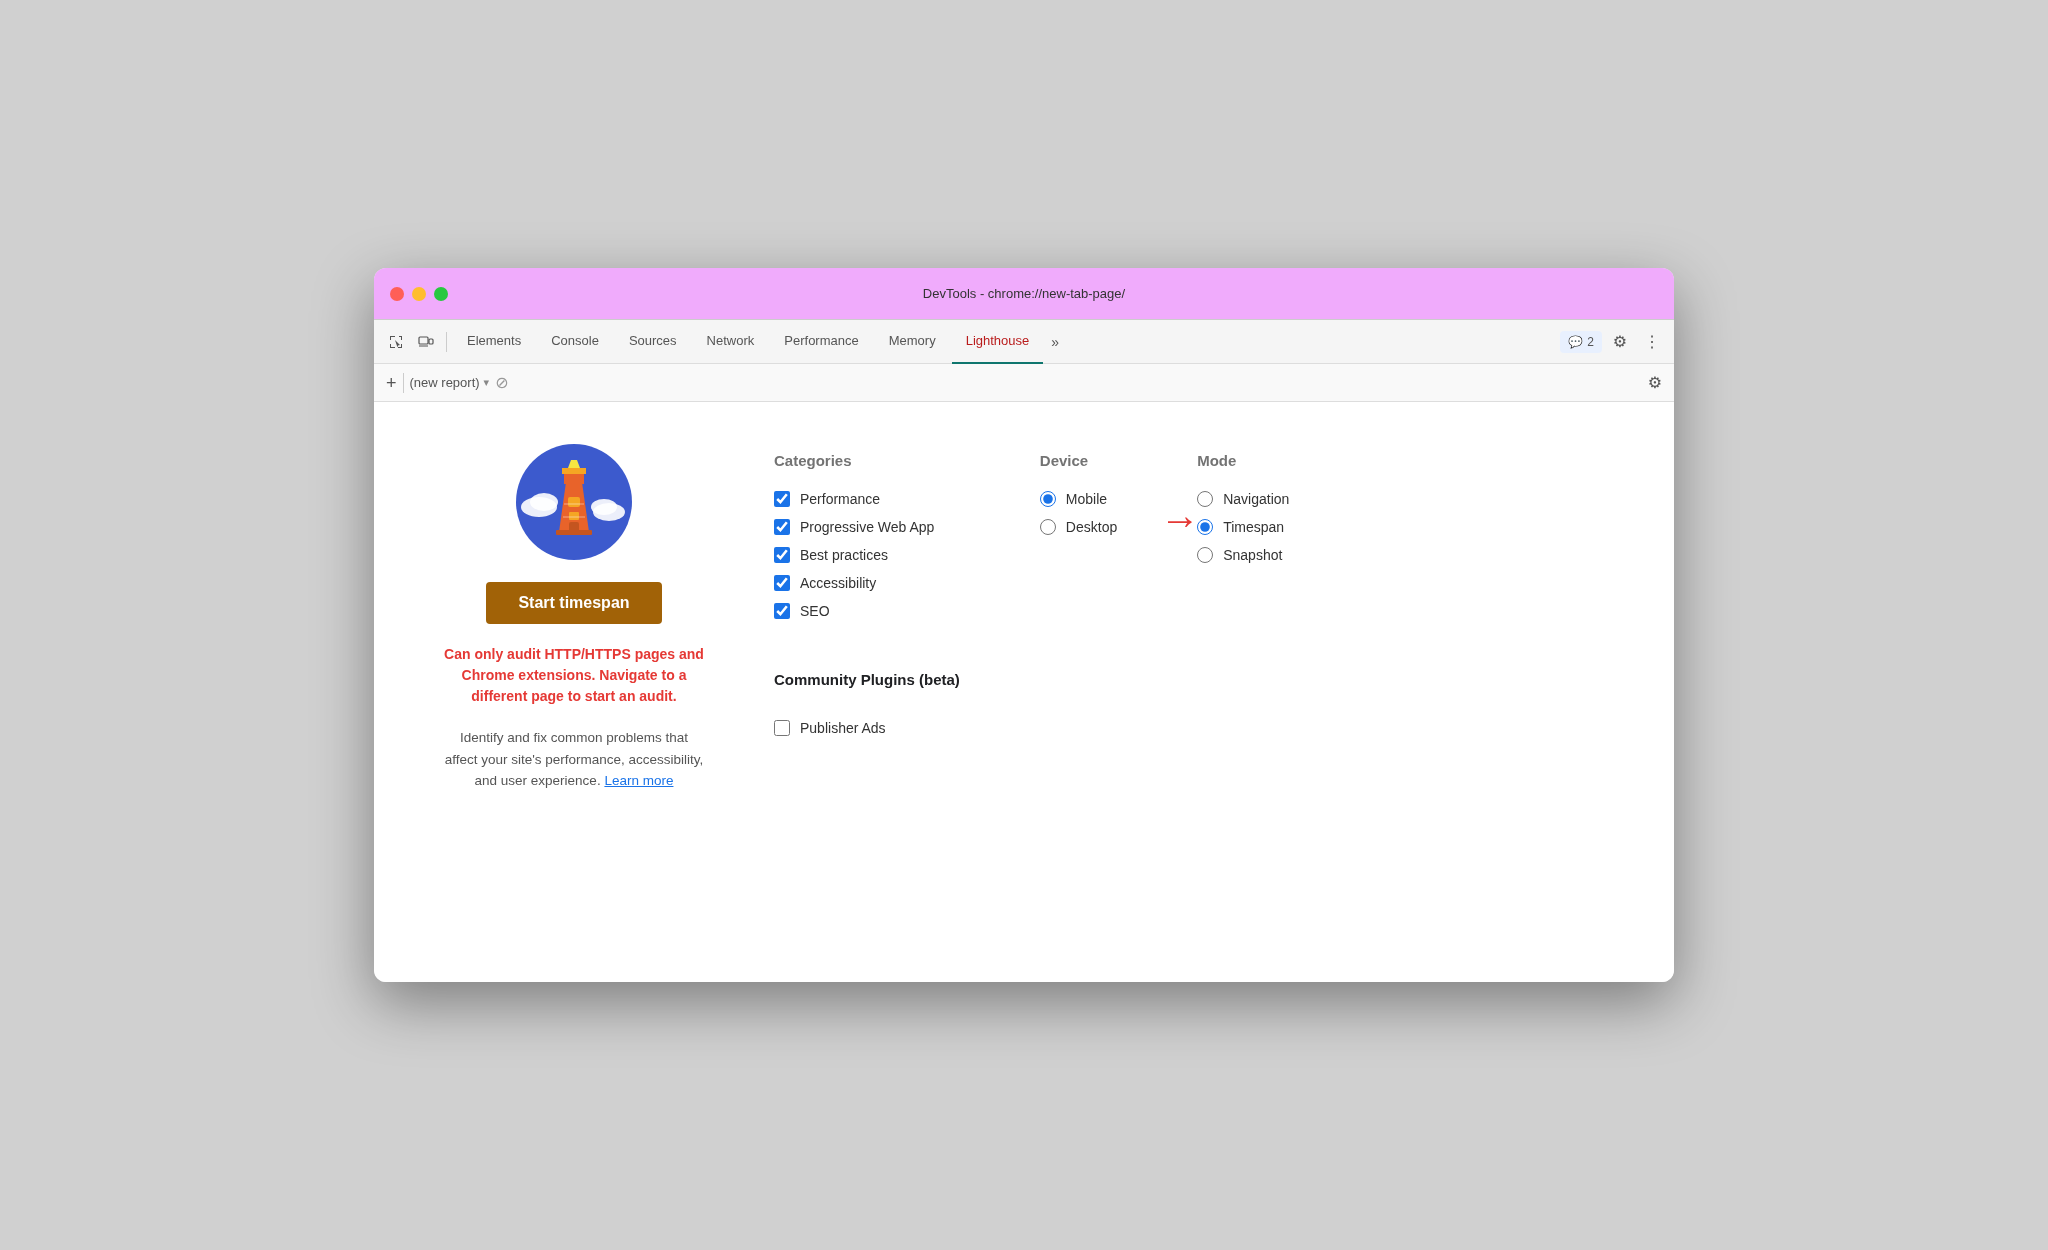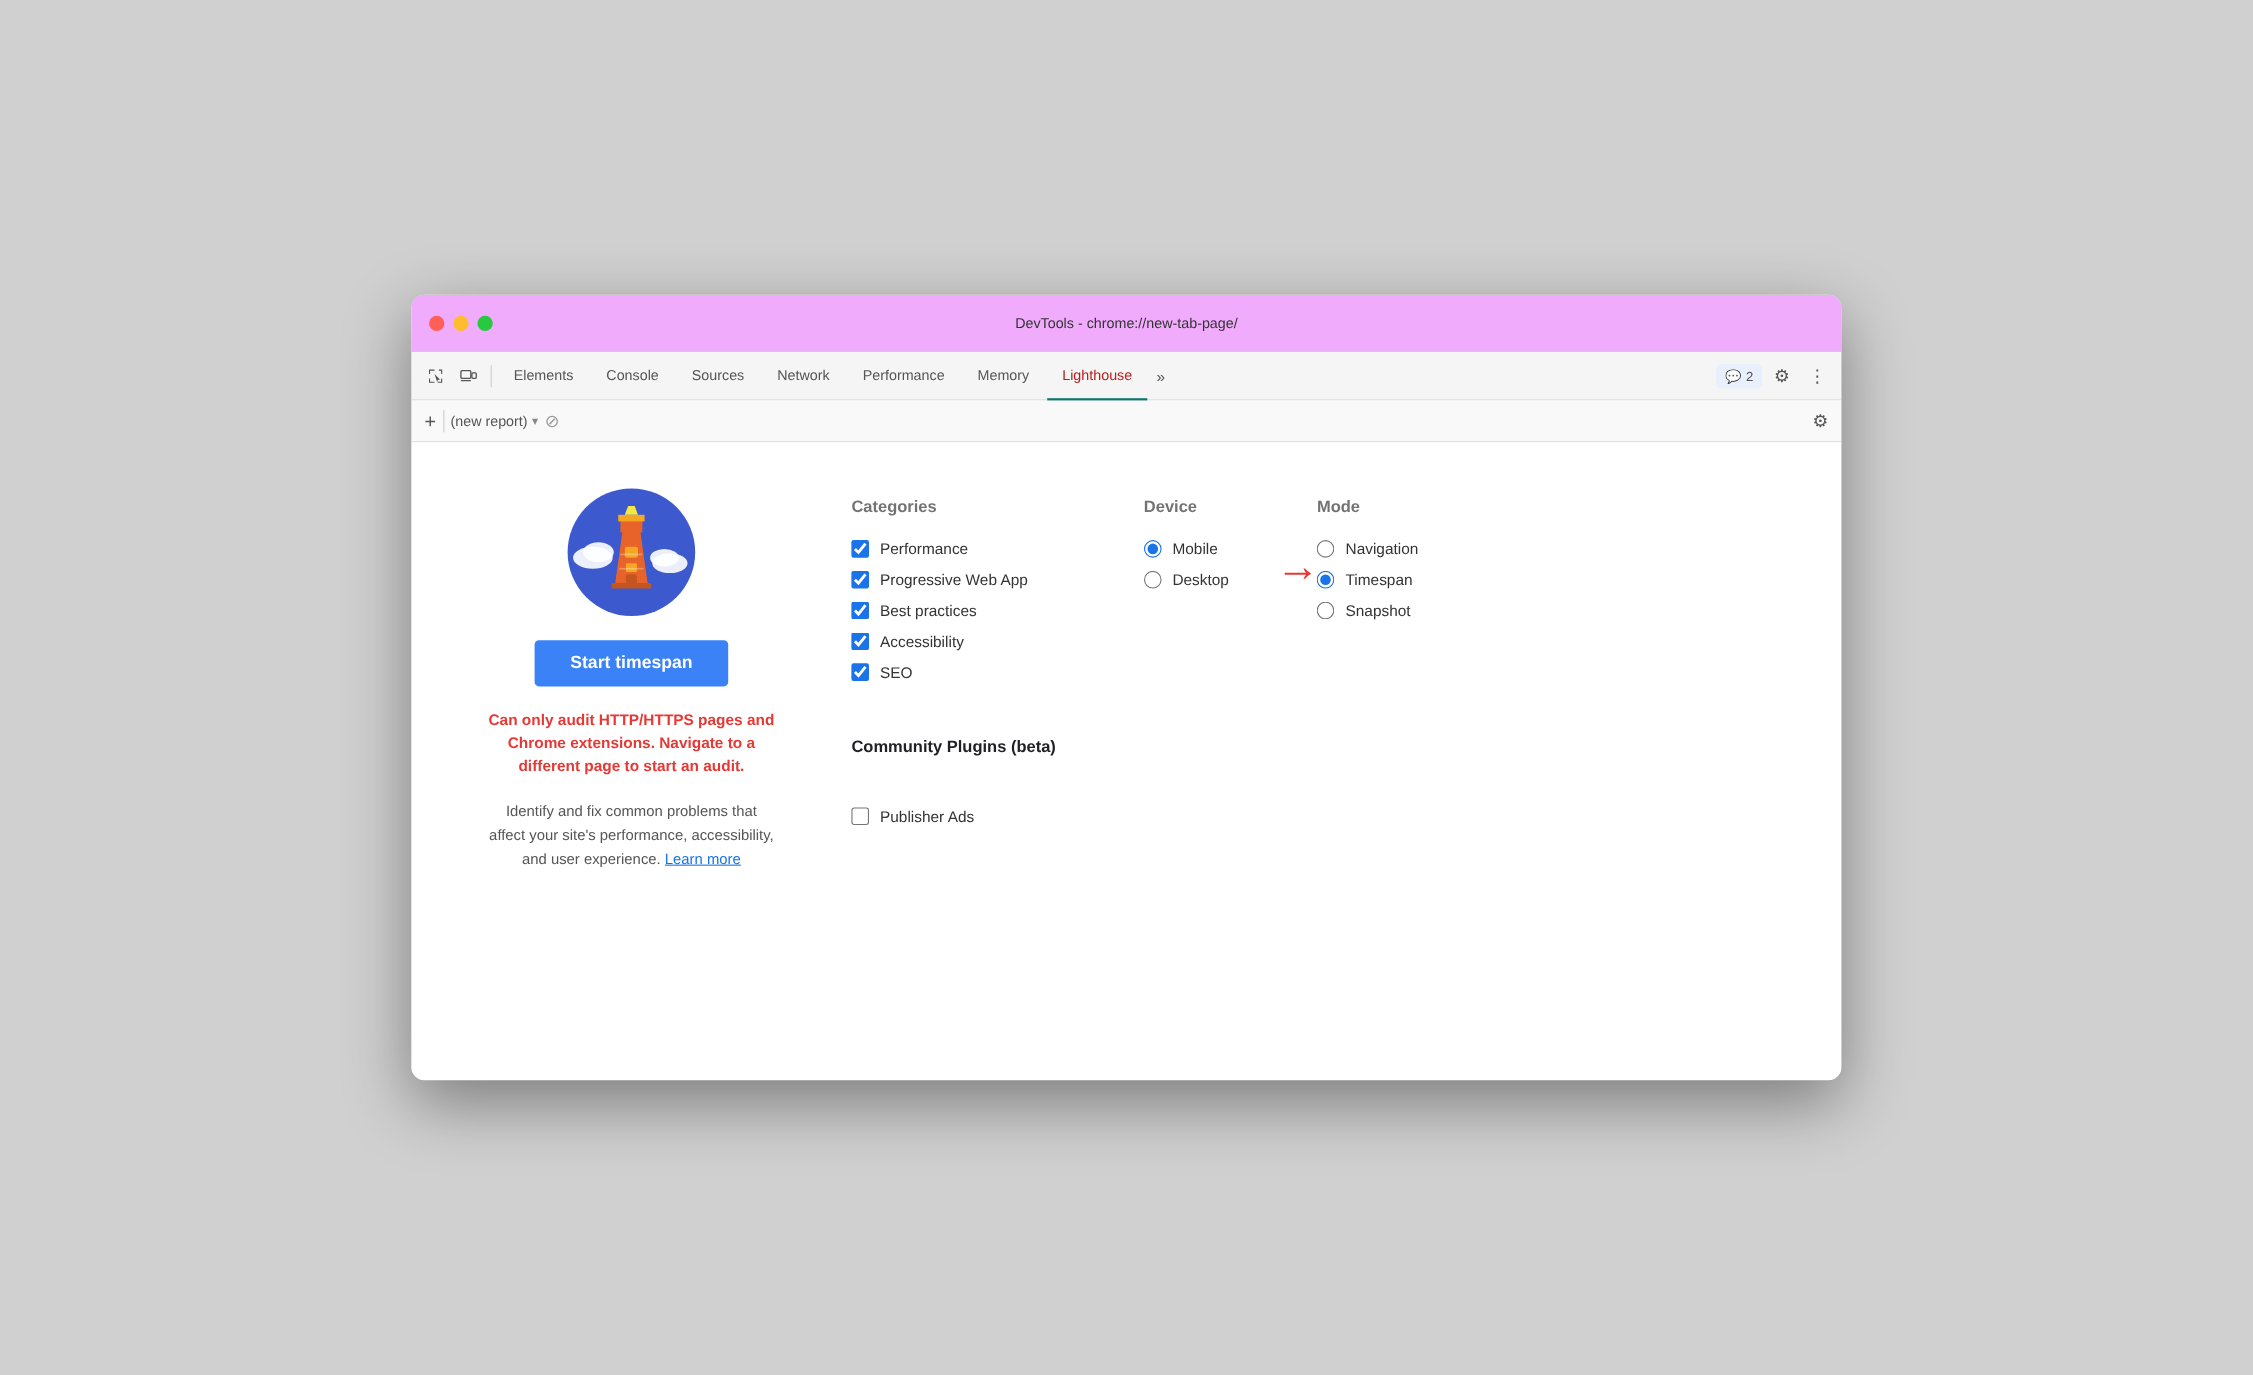--- a/index.html
+++ b/index.html
@@ -165,21 +165,21 @@
       align-items: center;
       min-width: 280px;
       gap: 20px;
     }
     .lighthouse-logo {
       width: 120px;
       height: 120px;
       position: relative;
     }
     .start-btn {
-      background: #3b82f6;
+      background: #a16207;
       color: white;
       border: none;
       border-radius: 4px;
       padding: 12px 32px;
       font-size: 16px;
       font-weight: 600;
       cursor: pointer;
       white-space: nowrap;
     }
     .warning-text {
@@ -245,21 +245,21 @@
       accent-color: #1a73e8;
       cursor: pointer;
     }
     .community-section {
       margin-top: 20px;
     }
     .community-title {
       font-size: 15px;
       font-weight: 700;
       color: #202124;
-      margin-bottom: 28px;
+      margin-bottom: 14px;
     }
     .device-mode-wrapper {
       display: flex;
       gap: 80px;
     }
     .device-section { position: relative; }
   </style>
 </head>
 <body>
 

